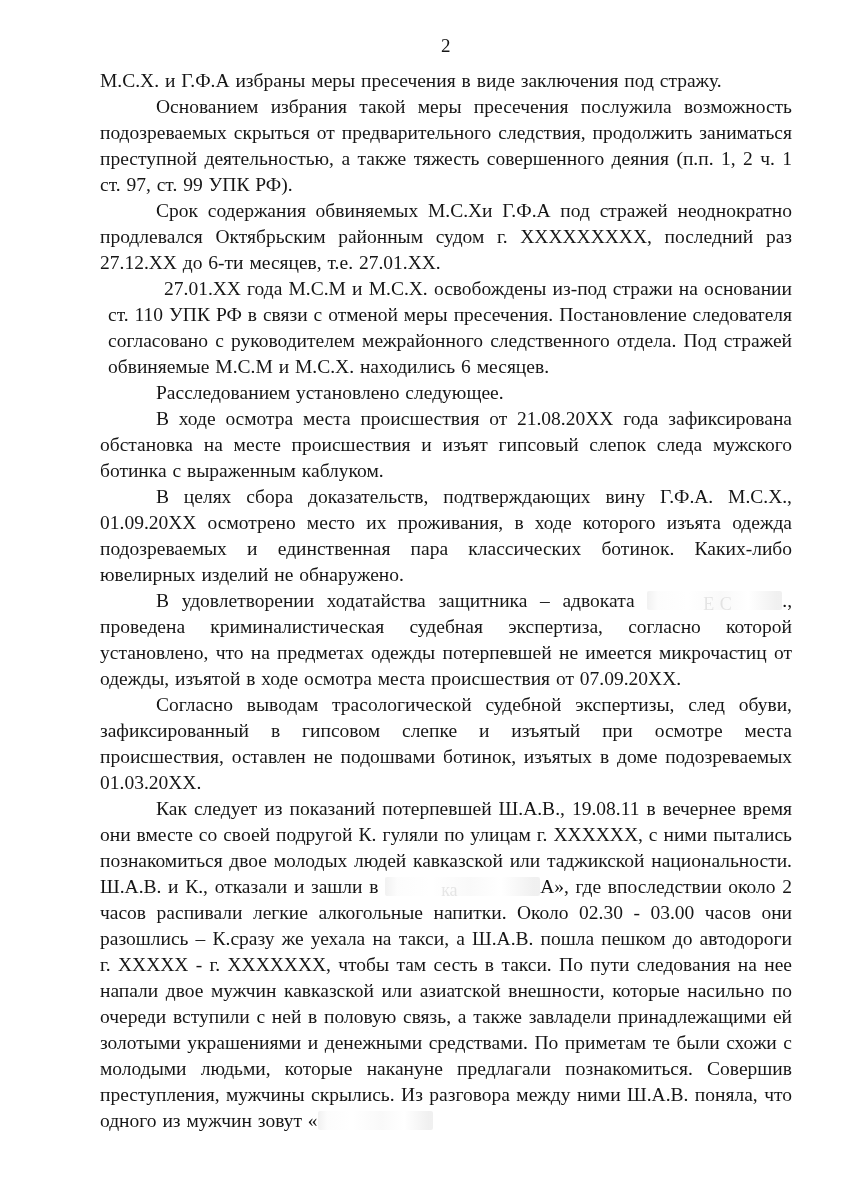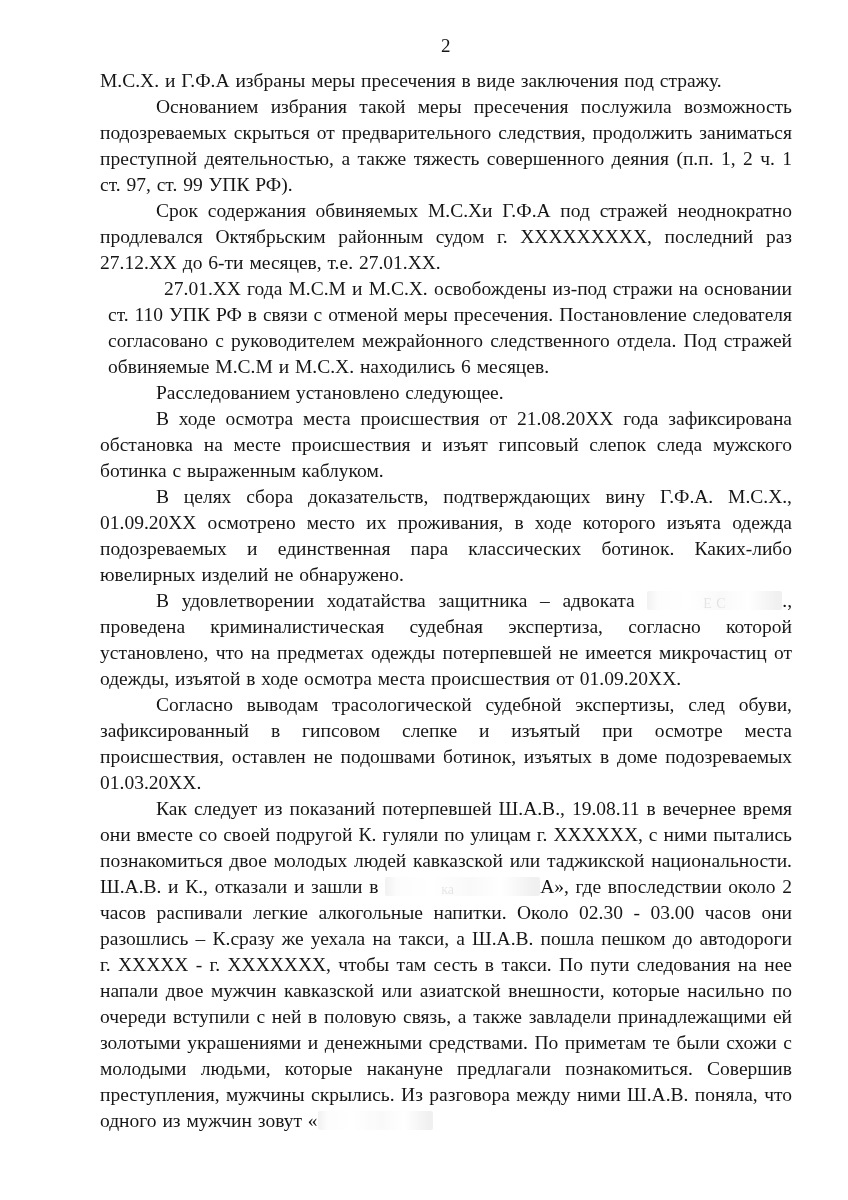--- a/index.html
+++ b/index.html
@@ -41,21 +41,21 @@
   p.para.indent-normal { text-indent: 56px; }
   p.para.indent-small  { text-indent: 30px; }
   p.para.indent-none   { text-indent: 0; }
   .redaction {
     display: inline-block;
     height: 19px;
     vertical-align: -3px;
     overflow: hidden;
     white-space: nowrap;
     color: rgba(90, 90, 90, 0.14);
-    font-size: 14px;
+    font-size: 18px;
     
     background:
       linear-gradient(90deg,
         rgba(120,120,120,0.10) 0px, rgba(120,120,120,0.02) 8%,
         rgba(0,0,0,0) 30%, rgba(140,140,140,0.05) 55%,
         rgba(0,0,0,0) 75%, rgba(110,110,110,0.10) 96%);
     border-radius: 2px;
   }
 </style>
 </head>
@@ -65,18 +65,18 @@
   <div class="doc">
     <div class="page-number">2</div>
     <div>
         <p class="para indent-none"><span>М.С.Х. и Г.Ф.А избраны меры пресечения в виде заключения под стражу.</span></p>
         <p class="para indent-normal"><span>Основанием избрания такой меры пресечения послужила возможность подозреваемых скрыться от предварительного следствия, продолжить заниматься преступной деятельностью, а также тяжесть совершенного деяния (п.п. 1, 2 ч. 1 ст. 97, ст. 99 УПК РФ).</span></p>
         <p class="para indent-normal"><span>Срок содержания обвиняемых М.С.Хи Г.Ф.А под стражей неоднократно продлевался Октябрьским районным судом г. ХХХХХХХХХ, последний раз 27.12.ХХ  до 6-ти месяцев, т.е. 27.01.ХХ.</span></p>
         <p class="para indent-normal" style="margin-left: 8px;"><span>27.01.ХХ года М.С.М и М.С.Х. освобождены из-под стражи на основании ст. 110 УПК РФ в связи с отменой меры пресечения. Постановление следователя согласовано с руководителем межрайонного следственного отдела. Под стражей обвиняемые М.С.М и М.С.Х. находились 6 месяцев.</span></p>
         <p class="para indent-normal"><span>Расследованием установлено следующее.</span></p>
         <p class="para indent-normal"><span>В ходе осмотра места происшествия от 21.08.20ХХ года зафиксирована обстановка на месте происшествия и изъят гипсовый слепок следа мужского ботинка с выраженным каблуком.</span></p>
         <p class="para indent-normal"><span>В целях сбора доказательств, подтверждающих вину Г.Ф.А. М.С.Х., 01.09.20ХХ осмотрено место их проживания, в ходе которого изъята одежда подозреваемых и единственная пара классических ботинок. Каких-либо ювелирных изделий не обнаружено.</span></p>
-        <p class="para indent-normal"><span>В удовлетворении ходатайства защитника – адвоката </span><span class="redaction" style="width: 135px;">Е          С</span><span>., проведена криминалистическая судебная экспертиза, согласно которой установлено, что на предметах одежды потерпевшей не имеется микрочастиц от одежды, изъятой в ходе осмотра места происшествия от 01.09.20ХХ.</span></p>
+        <p class="para indent-normal"><span>В удовлетворении ходатайства защитника – адвоката </span><span class="redaction" style="width: 135px;">Е          С</span><span>., проведена криминалистическая судебная экспертиза, согласно которой установлено, что на предметах одежды потерпевшей не имеется микрочастиц от одежды, изъятой в ходе осмотра места происшествия от 07.09.20ХХ.</span></p>
         <p class="para indent-normal"><span>Согласно выводам трасологической судебной экспертизы, след обуви, зафиксированный в гипсовом слепке и изъятый при осмотре места происшествия, оставлен не подошвами ботинок, изъятых в доме подозреваемых 01.03.20ХХ.</span></p>
         <p class="para indent-normal"><span>Как следует из показаний потерпевшей Ш.А.В., 19.08.11 в вечернее время они вместе со своей подругой  К. гуляли по улицам г. ХХХХХХ, с ними пытались познакомиться двое молодых людей кавказской  или таджикской национальности. Ш.А.В. и К., отказали и зашли в </span><span class="redaction" style="width: 155px;">ка</span><span>А», где впоследствии около 2 часов распивали легкие алкогольные напитки. Около 02.30 - 03.00 часов они разошлись – К.сразу же уехала на такси, а Ш.А.В. пошла пешком до автодороги г. ХХХХХ - г. ХХХХХХХ, чтобы там сесть в такси. По пути следования на нее напали двое мужчин кавказской или азиатской  внешности, которые насильно по очереди вступили с ней в половую связь, а также завладели принадлежащими ей золотыми украшениями и денежными средствами. По приметам те были схожи с молодыми людьми, которые накануне предлагали познакомиться. Совершив преступления, мужчины скрылись. Из разговора между ними Ш.А.В. поняла, что одного из мужчин зовут «</span><span class="redaction" style="width: 115px;"></span></p>
       </div>
   </div>
 </div>
 
 </body></html>

